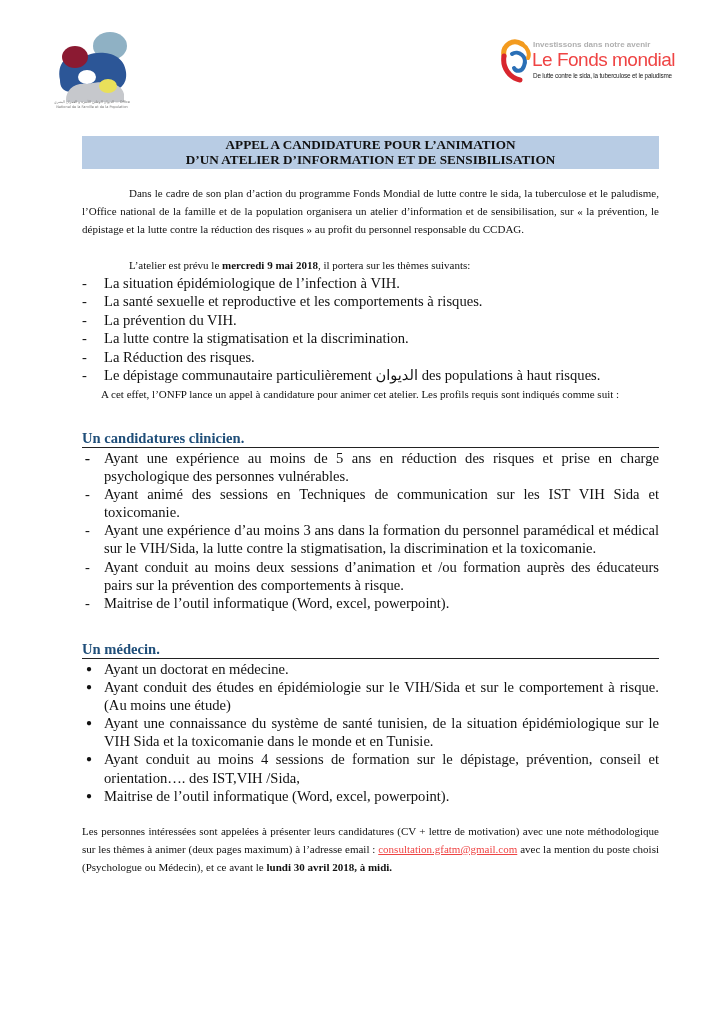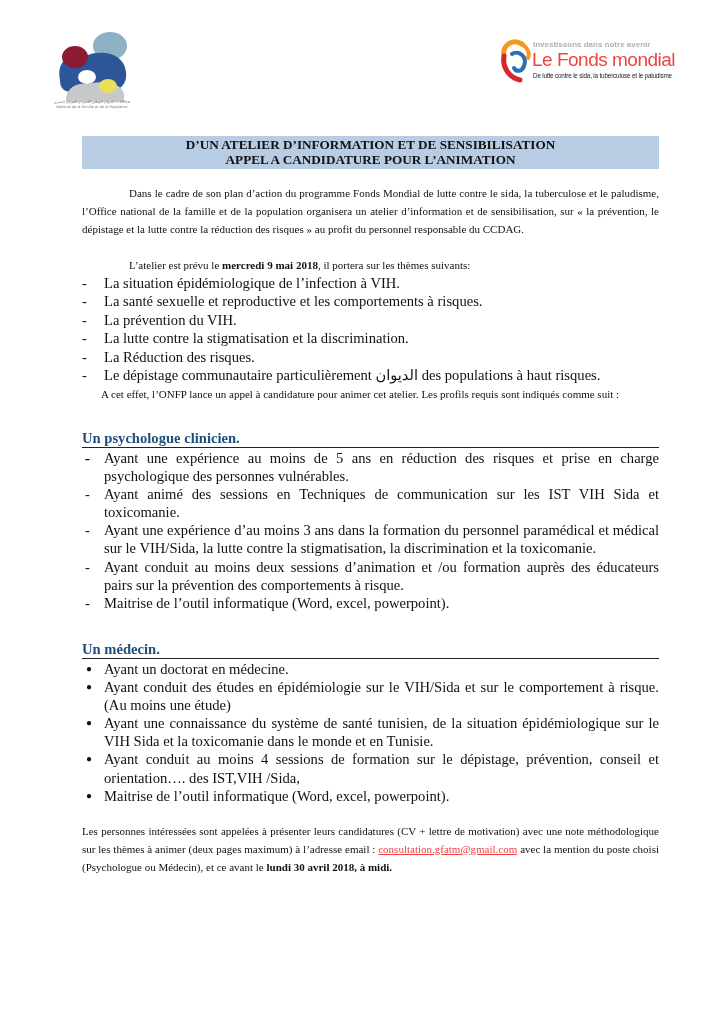--- a/index.html
+++ b/index.html
@@ -76,39 +76,39 @@
       <path d="M6 20 C4 32, 12 42, 22 44" stroke="#d8262e" stroke-width="5" fill="none" stroke-linecap="round"></path>
       <path d="M14 18 C20 14, 30 20, 26 30 C24 36, 18 36, 16 32" stroke="#2a6fb6" stroke-width="4" fill="none" stroke-linecap="round"></path>
       <path d="M24 8 C30 12, 32 18, 30 22" stroke="#f39b1f" stroke-width="4" fill="none" stroke-linecap="round"></path>
     </svg>
     <div class="tagline">Investissons dans notre avenir</div>
     <div class="brand">Le Fonds mondial</div>
     <div class="sub">De lutte contre le sida, la tuberculose et le paludisme</div>
   </div>
 
   <div class="banner">
+    <div>APPEL A CANDIDATURE POUR L’ANIMATION</div>
     <div>D’UN ATELIER D’INFORMATION  ET DE SENSIBILISATION</div>
-    <div>APPEL A CANDIDATURE POUR L’ANIMATION</div>
   </div>
 
   <div class="text p1">Dans le cadre de son plan d’action du programme Fonds Mondial de lutte contre le sida, la tuberculose et le paludisme, l’Office national de la famille et de la population organisera un atelier d’information et de sensibilisation, sur «  la prévention, le dépistage et la lutte contre la réduction des risques » au profit du personnel responsable du CCDAG.</div>
   <div class="text p2"><span>L’atelier est prévu le </span><b>mercredi 9 mai 2018</b><span>, il portera sur les thèmes suivants:</span></div>
 
   <ul class="dash-list">
     <li><span class="mk">-</span><span>La situation épidémiologique de l’infection à VIH.</span></li>
     <li><span class="mk">-</span><span>La santé sexuelle et reproductive et les comportements à risques.</span></li>
     <li><span class="mk">-</span><span>La prévention du VIH.</span></li>
     <li><span class="mk">-</span><span>La lutte contre la stigmatisation et la discrimination.</span></li>
     <li><span class="mk">-</span><span>La Réduction des risques.</span></li>
     <li><span class="mk">-</span><span>Le dépistage communautaire particulièrement الديوان des populations à haut risques.</span></li>
   </ul>
 
   <div class="text p3">A cet effet, l’ONFP lance un appel  à candidature pour animer cet atelier. Les profils requis sont indiqués comme suit :</div>
 
-  <div class="section-h h1">Un psychologue clinicien.</div>
+  <div class="section-h h1">Un candidatures clinicien.</div>
   <ul class="req-list r1">
     <li><span class="mk">-</span></li>
     <li><span class="mk">-</span><span>Ayant une expérience au moins de 5 ans en réduction des risques et prise en charge psychologique des personnes vulnérables.</span></li>
     <li><span class="mk">-</span><span>Ayant animé des sessions en Techniques de communication sur les IST VIH Sida et toxicomanie.</span></li>
     <li><span class="mk">-</span><span>Ayant une expérience d’au moins 3 ans dans la formation du personnel  paramédical et médical sur  le VIH/Sida, la lutte contre la stigmatisation, la discrimination et la toxicomanie.</span></li>
     <li><span class="mk">-</span><span>Ayant conduit au moins deux sessions  d’animation et /ou formation auprès des éducateurs pairs sur la prévention des comportements à risque.</span></li>
     <li><span class="mk">-</span><span>Maitrise de l’outil informatique (Word, excel, powerpoint).</span></li>
   </ul>
 
   <div class="section-h h2">Un médecin.</div>

